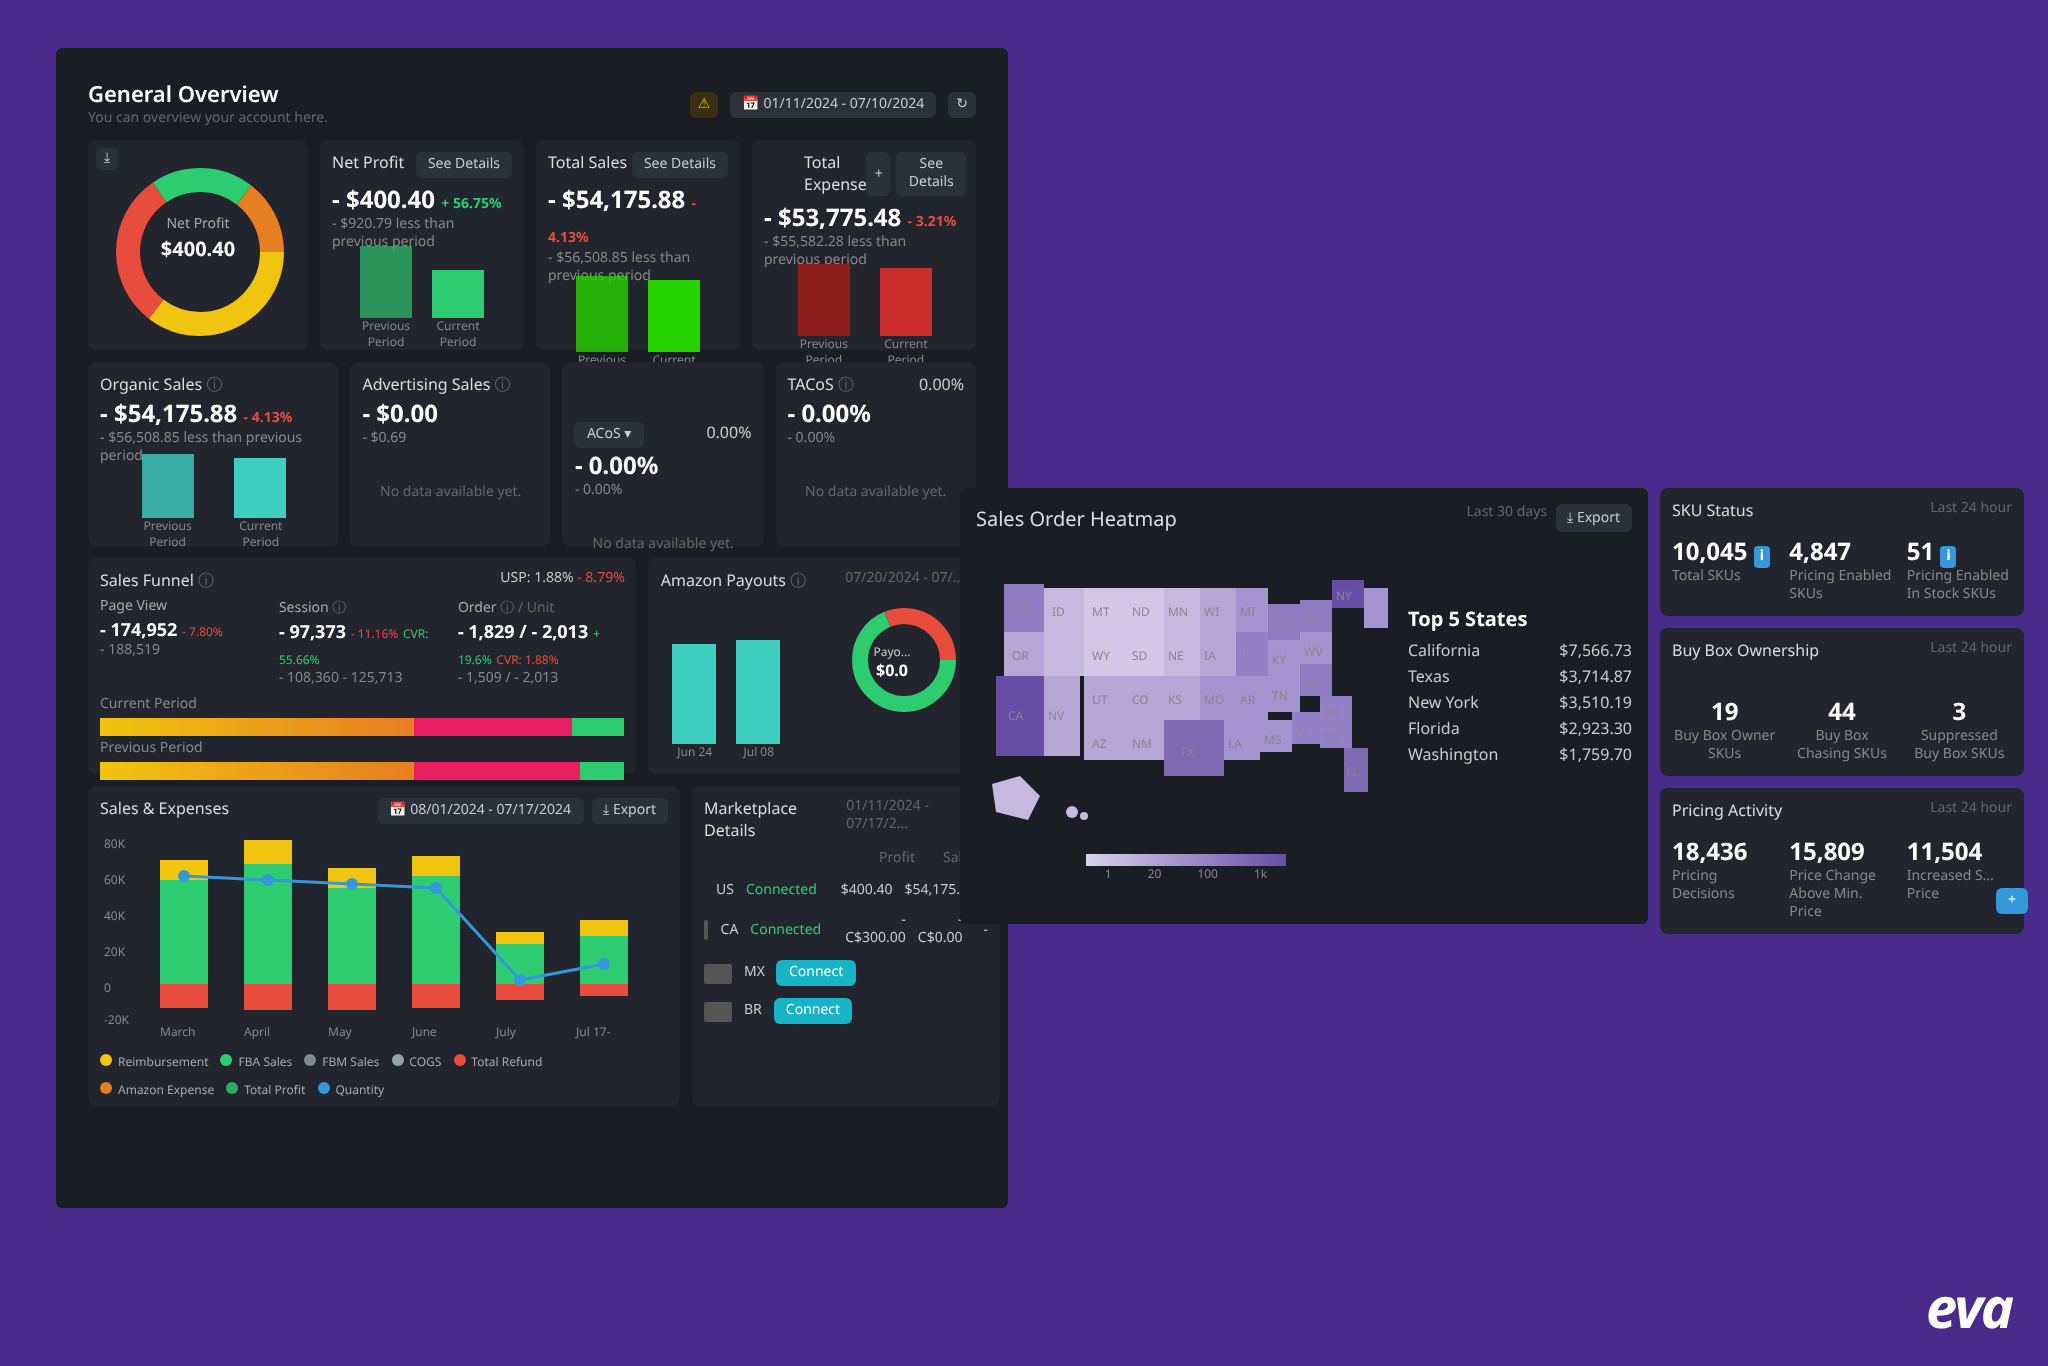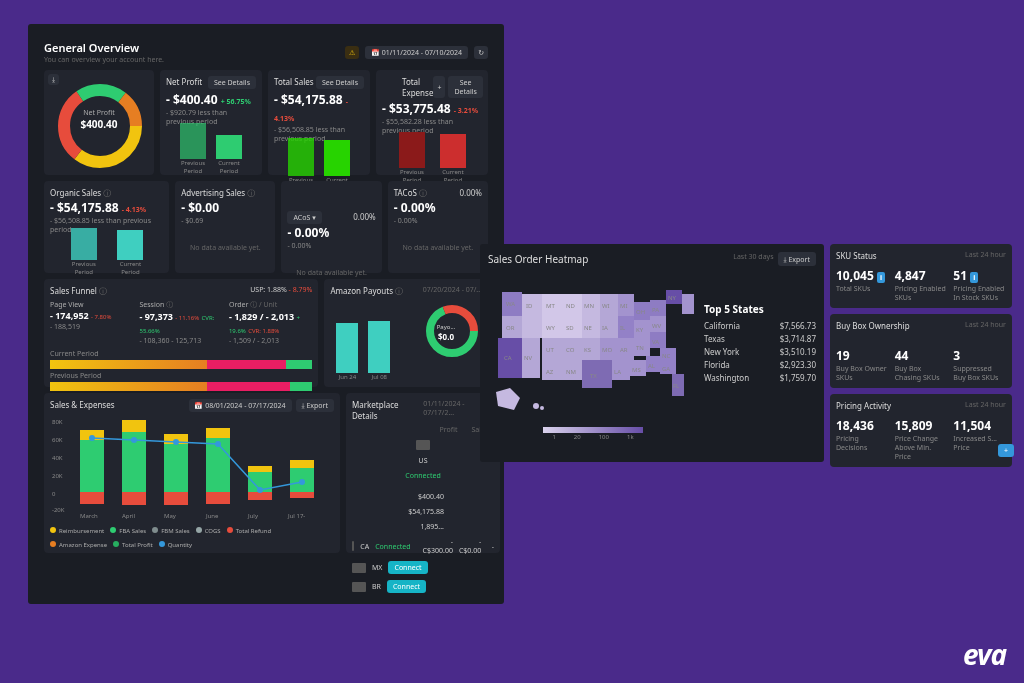--- a/index.html
+++ b/index.html
@@ -273,21 +273,21 @@
     <div class="card" style="width:154px; height:160px;">
       <div style="display:flex; justify-content:space-between;">
         <span class="card-title">Marketplace Details</span>
         <span class="muted">01/11/2024 - 07/17/2...</span>
       </div>
       <div class="row muted" style="margin-top:4px; justify-content:flex-end; gap:14px;">
         <span>Profit</span>
         <span>Sales...</span>
       </div>
       <div id="mkt-rows">
-          <div style="display: flex; align-items: center; gap: 6px; margin-top: 6px; font-size: 7px; flex-direction: column;">
+          <div style="display: flex; align-items: center; gap: 6px; margin-top: 6px; font-size: 7px;">
             <span style="width:14px;height:10px;background:#555;display:inline-block;border-radius:1px;"></span>
             <span>US</span>
             <span class="pos">Connected</span>
             <span style="flex:1;"></span>
             <span style="width:42px; text-align:right;">$400.40</span>
             <span style="width:42px; text-align:right;">$54,175.88</span>
             <span style="width:42px; text-align:right;">1,895...</span>
           </div>
           <div style="display: flex; align-items: center; gap: 6px; margin-top: 6px; font-size: 7px;">
             <span style="width:14px;height:10px;background:#555;display:inline-block;border-radius:1px;"></span>
@@ -464,21 +464,21 @@
           <div class="stat-val"><span>51</span> <span class="tag">i</span></div>
           <div class="stat-lbl">Pricing Enabled In Stock SKUs</div>
         </div>
     </div>
   </div>
   <div class="card" style="flex:1;">
     <div style="display:flex; justify-content:space-between;">
         <span class="card-title">Buy Box Ownership</span>
         <span class="muted">Last 24 hour</span>
       </div>
-    <div class="row" style="margin-top:16px; gap:6px;">
+    <div class="row" style="margin-top:16px; gap:6px;text-align:center;">
       <div style="flex:1;">
           <div class="stat-val">19</div>
           <div class="stat-lbl">Buy Box Owner SKUs</div>
         </div>
       <div style="flex:1;">
           <div class="stat-val">44</div>
           <div class="stat-lbl">Buy Box Chasing SKUs</div>
         </div>
       <div style="flex:1;">
           <div class="stat-val">3</div>

